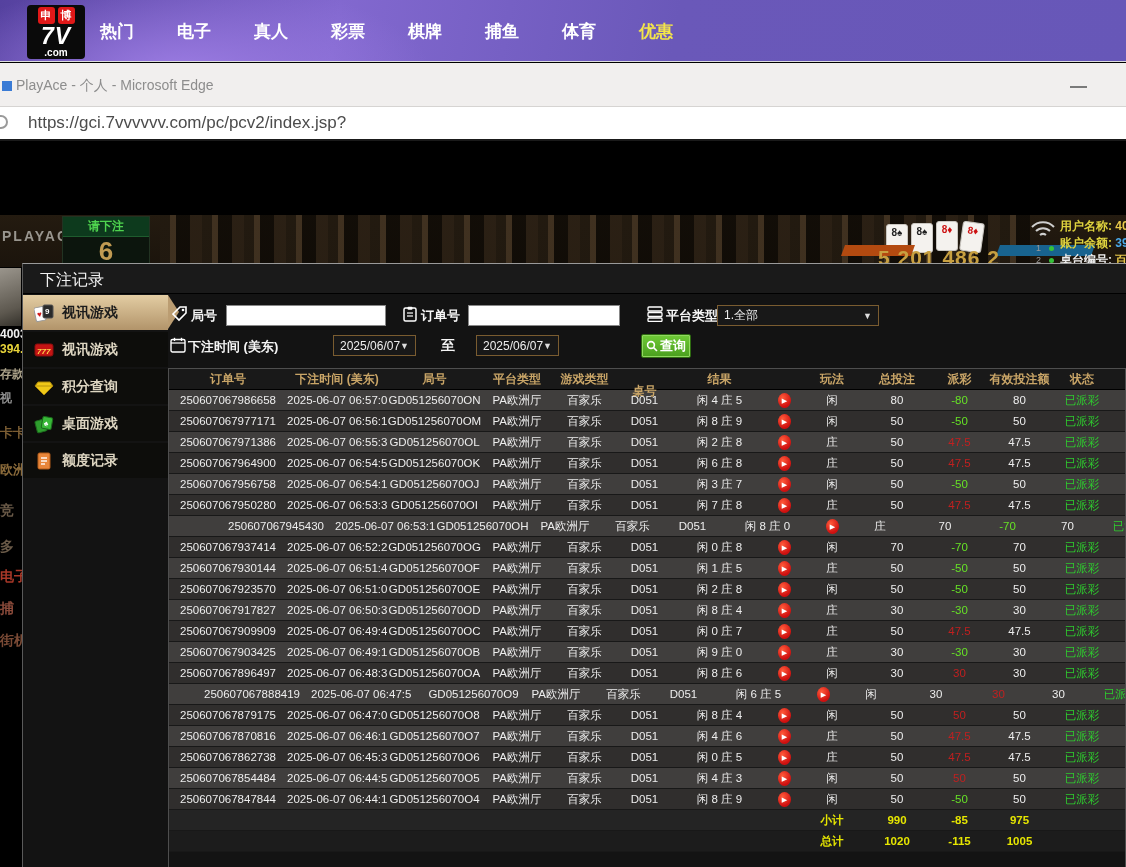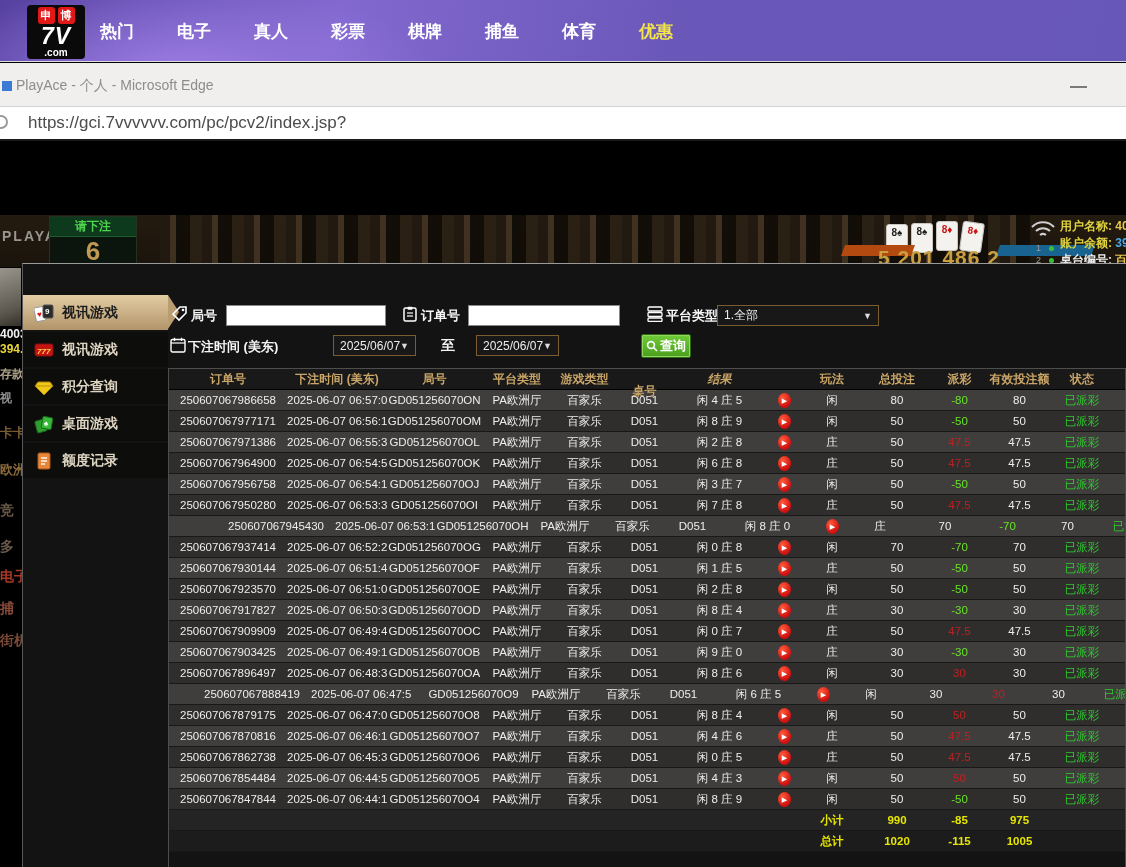--- a/index.html
+++ b/index.html
@@ -31,21 +31,21 @@
   #edge-urlbar { left:0; top:107px; width:1126px; height:34px; background:#ffffff; border-bottom:2px solid #1a1a1a; }
   #url-icon { left:-6px; top:115px; width:14px; height:14px; border:2px solid #9a9a9a; border-radius:50%; }
   #url-text { left:28px; top:113px; font-size:17px; color:#4c4c4c; width:900px; }
 
   
   #game-strip { left:0; top:215px; width:1126px; height:52px;
     background:linear-gradient(180deg,#241b10,#1b140c);}
   #slats { left:160px; top:215px; width:870px; height:52px; opacity:.85;
     background:repeating-linear-gradient(90deg,#221a10 0 10px,#453523 10px 16px,#0f0b06 16px 30px,#2c2115 30px 42px); }
   #brand { left:2px; top:228px; font-size:14px; font-weight:bold; letter-spacing:2px; color:#99968f; }
-  #bet-box { left:49px; top:216px; width:88px; height:50px; background:#0c150d; border:1px solid #223322; text-align:center; }
+  #bet-box { left:62px; top:216px; width:88px; height:50px; background:#0c150d; border:1px solid #223322; text-align:center; }
   #bet-label { background:#0d3a1d; color:#4fd44f; font-size:12px; font-weight:bold; padding:1px 0; border-bottom:1px solid #1e5c2e; }
   #bet-count { color:#c09a52; font-size:26px; font-weight:bold; line-height:28px; }
   .card { position:absolute; width:22px; height:30px; background:#f4f2ee; border-radius:3px; border:1px solid #c9c6c0;
     font-size:10px; font-weight:bold; text-align:center; line-height:11px; padding-top:2px; }
   .card.black { color:#222; } .card.red { color:#cc1111; }
   #bar-red { left:843px; top:245px; width:70px; height:11px; background:#b34a10; transform:skewX(-20deg); }
   #bar-blue { left:998px; top:245px; width:95px; height:11px; background:#18638f; transform:skewX(-20deg); }
   #jackpot { left:878px; top:246px; font-size:21px; font-weight:bold; color:#c8a040; letter-spacing:1px; }
   #wifi { left:1030px; top:219px; }
   #conn-1 { left:1036px; top:243px; color:#9a9a9a; font-size:9px; }
@@ -168,20 +168,23 @@
   <div class="frag abs" style="top:390px;color:#8d8d8d;font-size:12px;">视</div>
   <div class="frag abs" style="top:424px;color:#7a5c32;font-size:13px;">卡卡</div>
   <div class="frag abs" style="top:461px;color:#8a6a3a;font-size:13px;">欧洲</div>
   <div class="frag abs" style="top:502px;color:#6a5a48;font-size:14px;">竞</div>
   <div class="frag abs" style="top:538px;color:#6a5a48;font-size:14px;">多</div>
   <div class="frag abs" style="top:568px;color:#a83828;font-size:14px;">电子</div>
   <div class="frag abs" style="top:600px;color:#8a4a3a;font-size:14px;">捕</div>
   <div class="frag abs" style="top:632px;color:#7a4a35;font-size:14px;">街机</div>
 
   <div id="modal" class="abs">
+    <div id="modal-titlebar" class="abs">
+      <div id="modal-title">下注记录</div>
+    </div>
 
     <div id="sidebar" class="abs">
       <div class="side-item active">
         <svg class="side-ico" viewBox="0 0 20 20">
           <rect x="1" y="4" width="10" height="14" rx="1.5" fill="#fff" stroke="#999" transform="rotate(-12 6 11)"></rect>
           <text x="3" y="14" font-size="8" fill="#d01818" transform="rotate(-12 6 11)">♥</text>
           <rect x="9" y="2" width="10" height="13" rx="1.5" fill="#2a2a2a" stroke="#555"></rect>
           <text x="11" y="11" font-size="8" fill="#fff">9</text>
         </svg>
         <span>视讯游戏</span>
@@ -271,21 +274,21 @@
       </div>
 
       <div id="btable">
         <div class="trow" id="thead-row">
             <div class="tc" style="width: 118px;">订单号</div>
             <div class="tc" style="width: 100px;">下注时间 (美东)</div>
             <div class="tc" style="width: 95px;">局号</div>
             <div class="tc" style="width: 70px;">平台类型</div>
             <div class="tc" style="width: 65px;">游戏类型</div>
             <div class="tc" style="width: 55px; margin-top: 24px;">桌号</div>
-            <div class="tc" style="width: 95px; font-style: italic;">结果</div>
+            <div class="tc" style="width: 95px;">结果</div>
             <div class="tc" style="width: 35px;"></div>
             <div class="tc" style="width: 60px;">玩法</div>
             <div class="tc" style="width: 70px;">总投注</div>
             <div class="tc" style="width: 55px;">派彩</div>
             <div class="tc" style="width: 65px;">有效投注额</div>
             <div class="tc" style="width: 60px;">状态</div>
             <div class="tc" style="width: 80px;">派彩时间</div>
           </div>
         <div id="tbody">
             <div class="trow odd">

